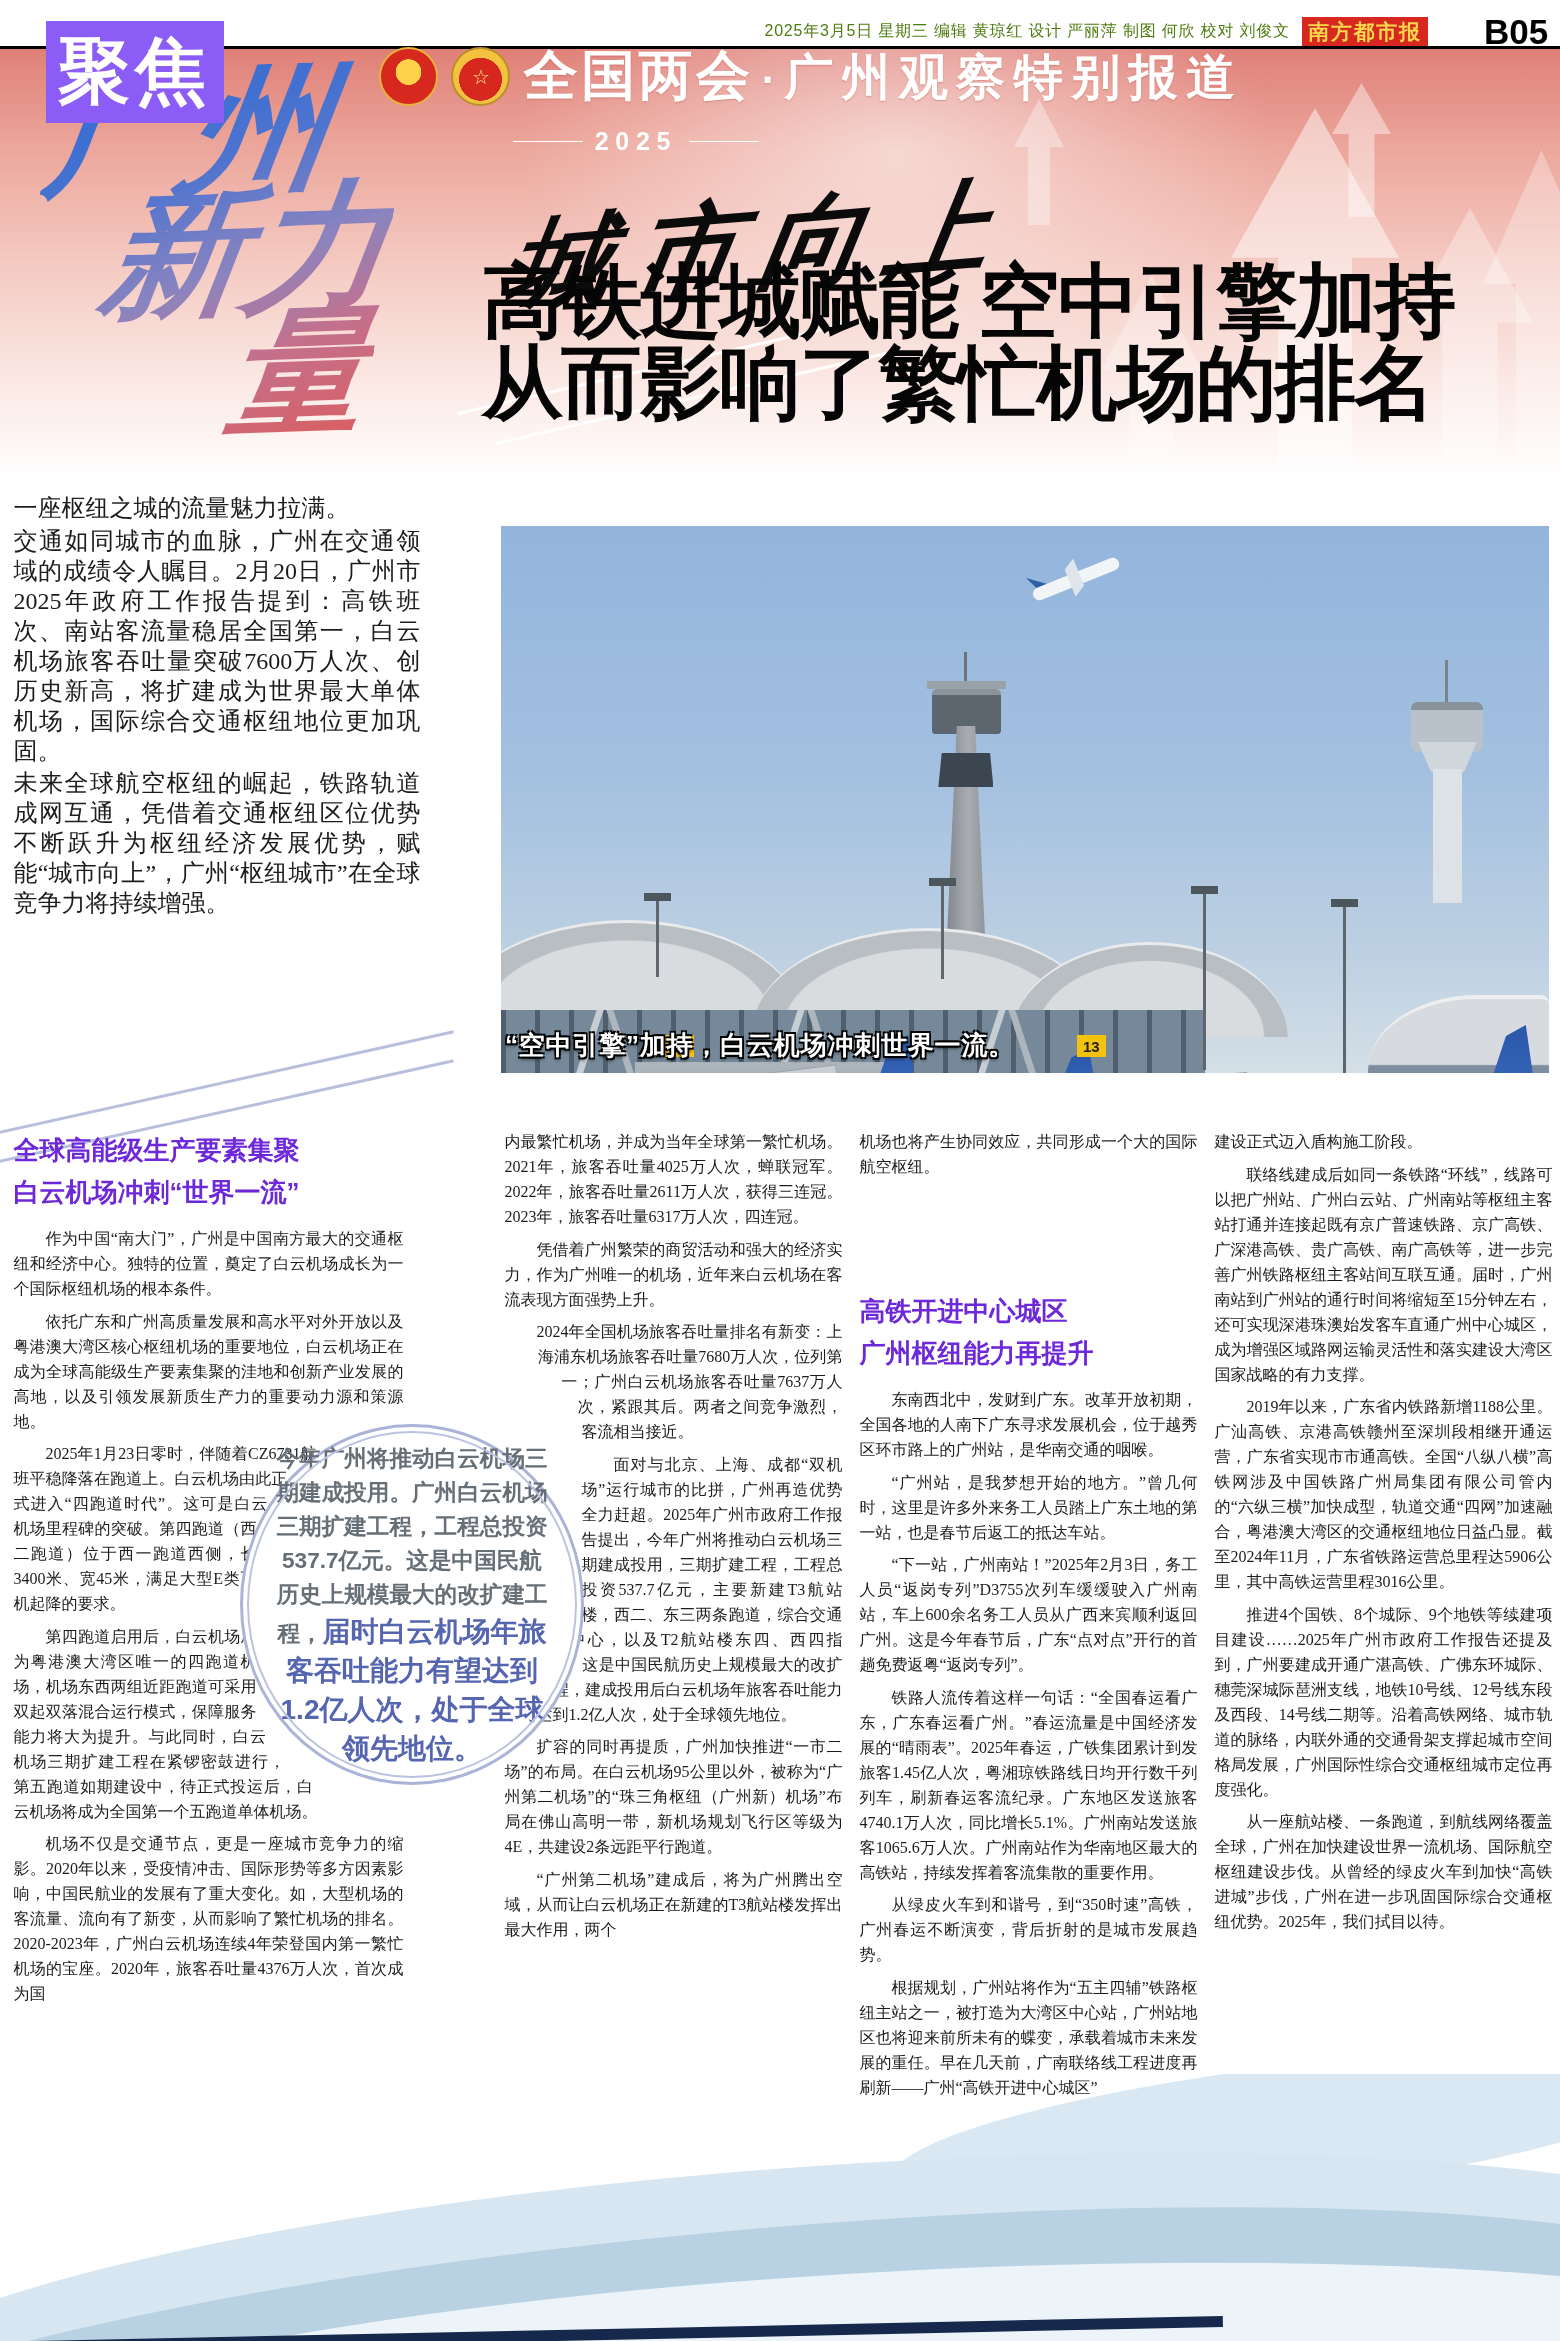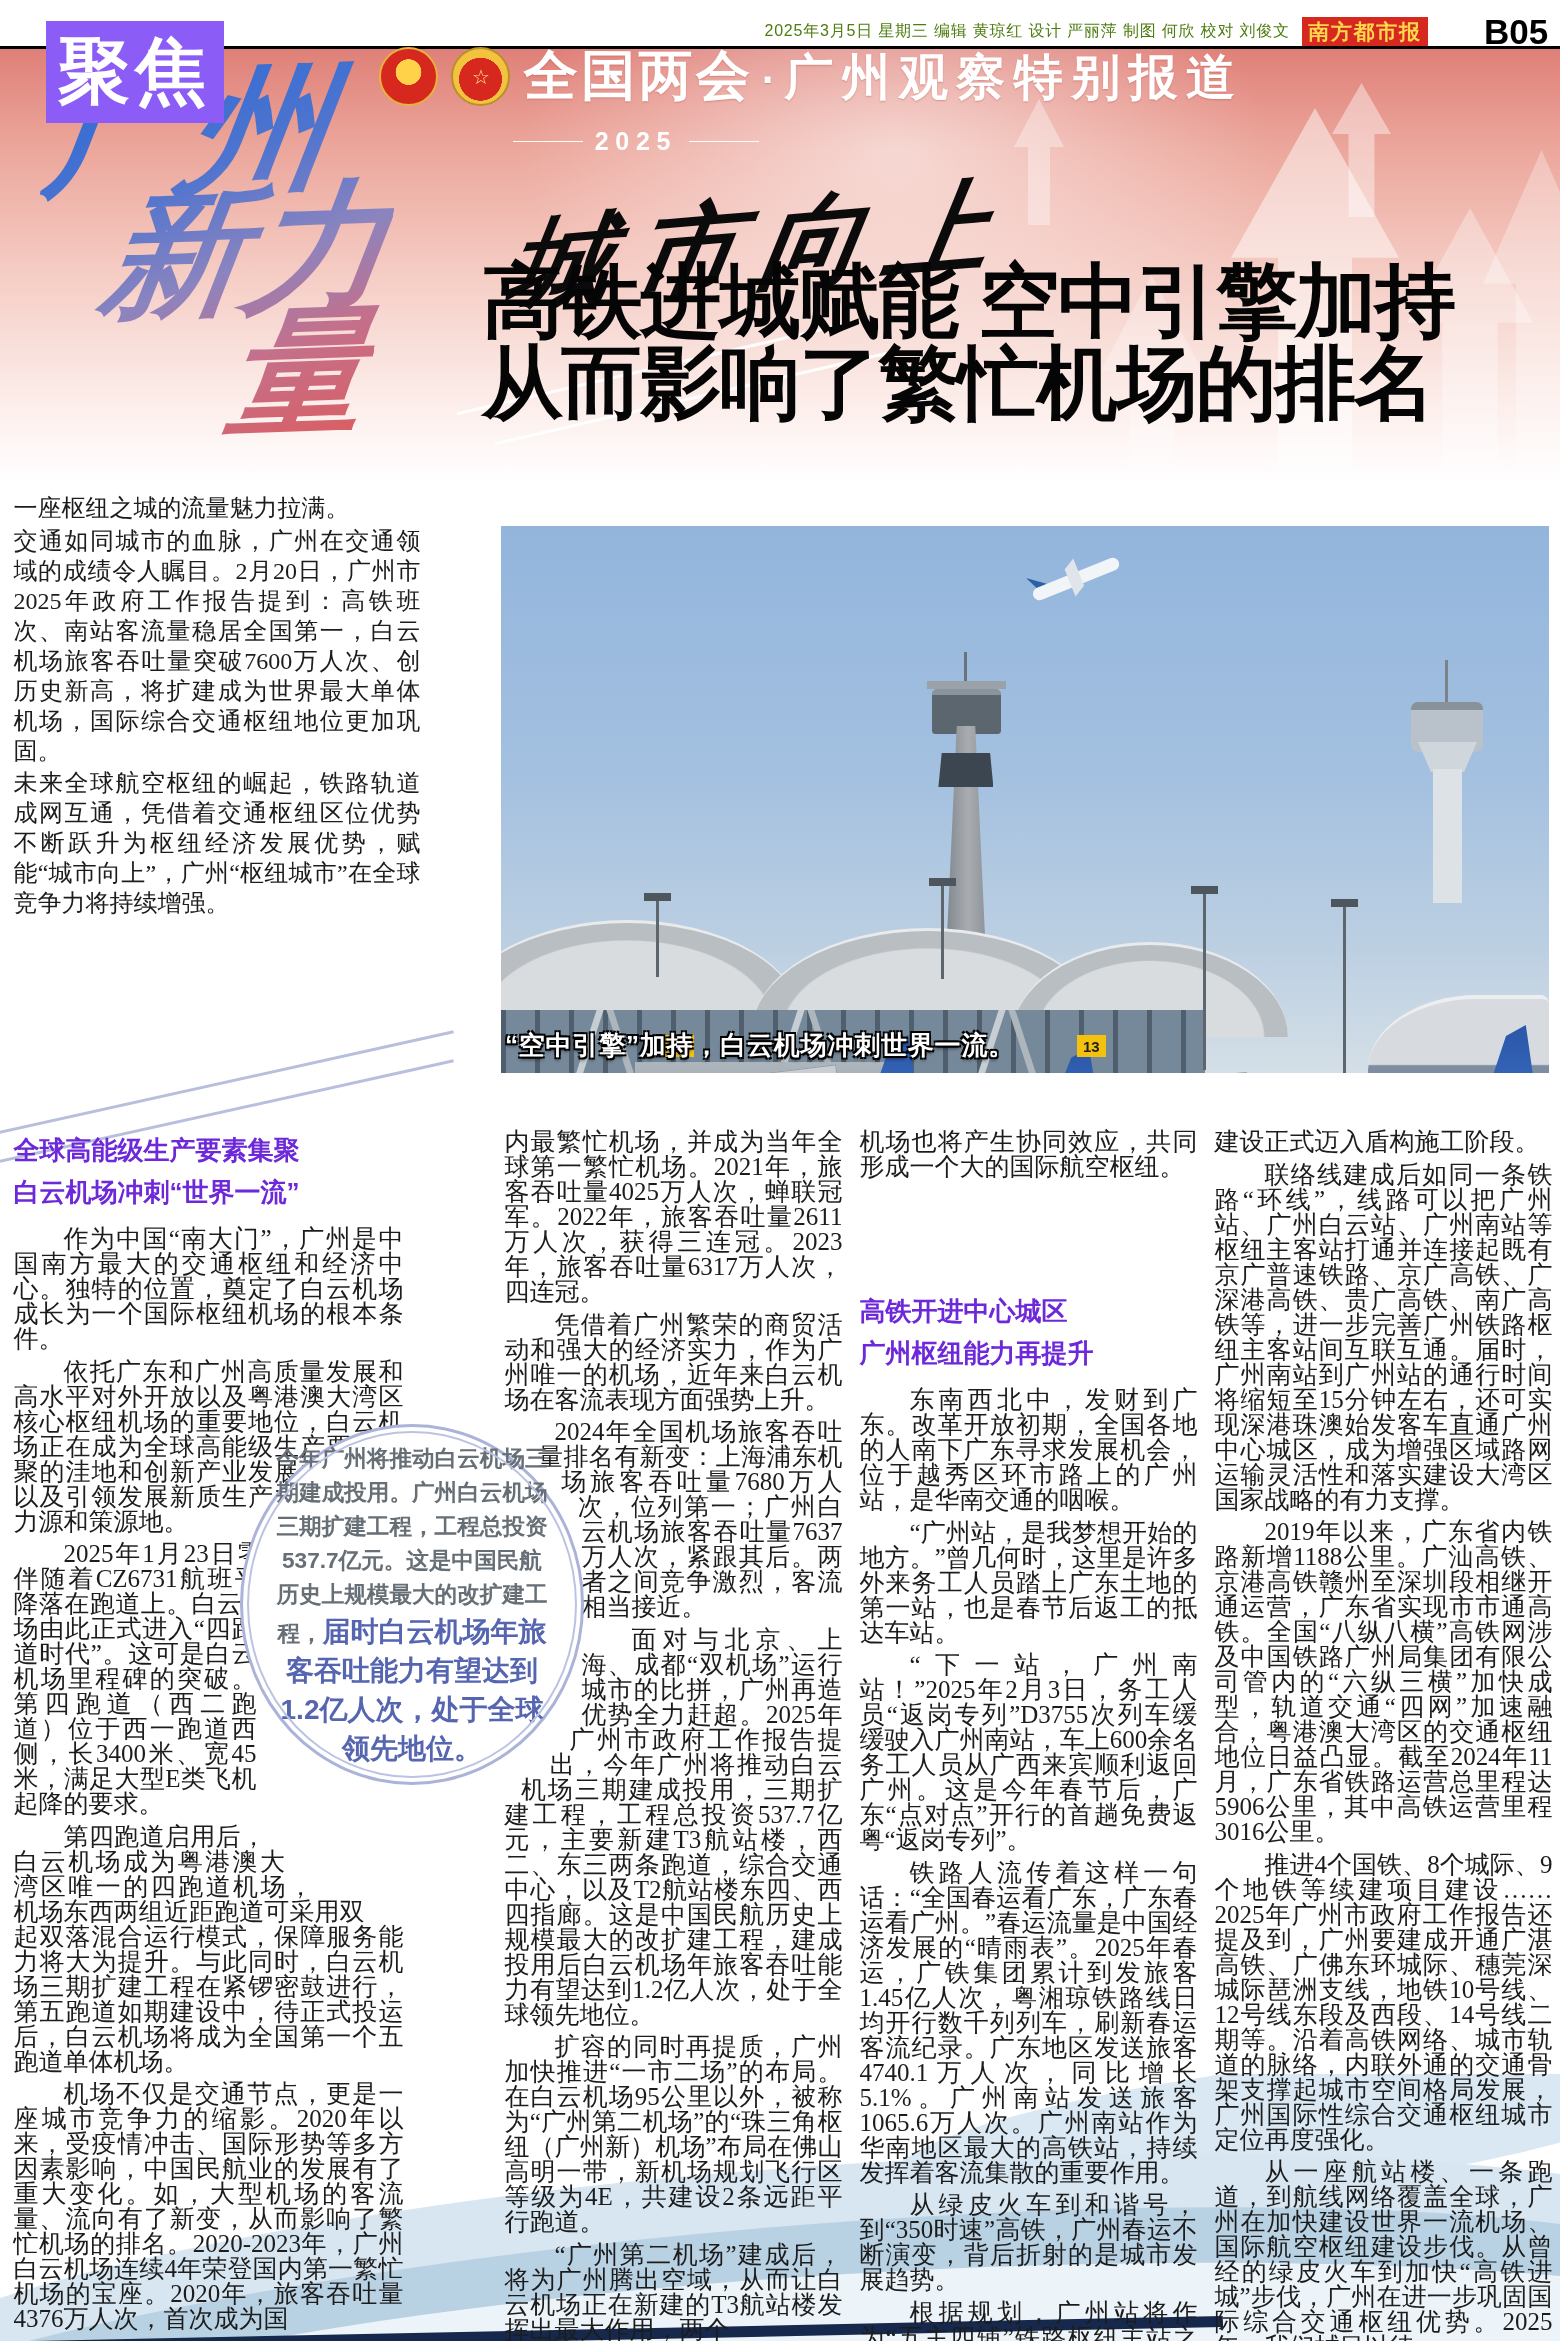--- a/index.html
+++ b/index.html
@@ -146,21 +146,21 @@
   
   .dline{position:absolute;height:2.5px;background:#b7bfdd;transform:rotate(-12.5deg);z-index:1;}
   .dl1{left:-10px;top:1081px;width:469px;}
   .dl2{left:-10px;top:1110px;width:469px;}
 
   
   .bodygrid{position:absolute;left:13.4px;top:1129px;width:1537px;z-index:2;
             display:grid;grid-template-columns:474px 338px 338px 338px;column-gap:17px;}
   .col{min-height:84px;}
   .col1{padding-right:84px;}
-  .col p{margin:0 0 7.5px;font-size:25px;line-height:25px;text-align:justify;}
+  .col p{margin:0 0 7.5px;font-size:16px;line-height:25px;text-align:justify;}
   .col p.ind{text-indent:2em;}
   .col-head{font-family:"Liberation Sans",sans-serif;font-weight:800;font-size:26px;
             line-height:42px;color:#6d28d9;margin:0 0 13.4px;}
   .lead + .col-head{margin-top:111px;}
   .wrap-r{float:right;width:147px;height:360px;shape-outside:ellipse(174px 184px at 154px 50%);}
   .wrap-l{float:left;width:77px;height:394px;shape-outside:ellipse(178px 191px at -80px 50%);}
 
   
   .callout{position:absolute;left:240px;top:1424px;width:338px;height:355px;z-index:3;
            background:#fff;border:3.4px solid #abb3d9;border-radius:50%;

